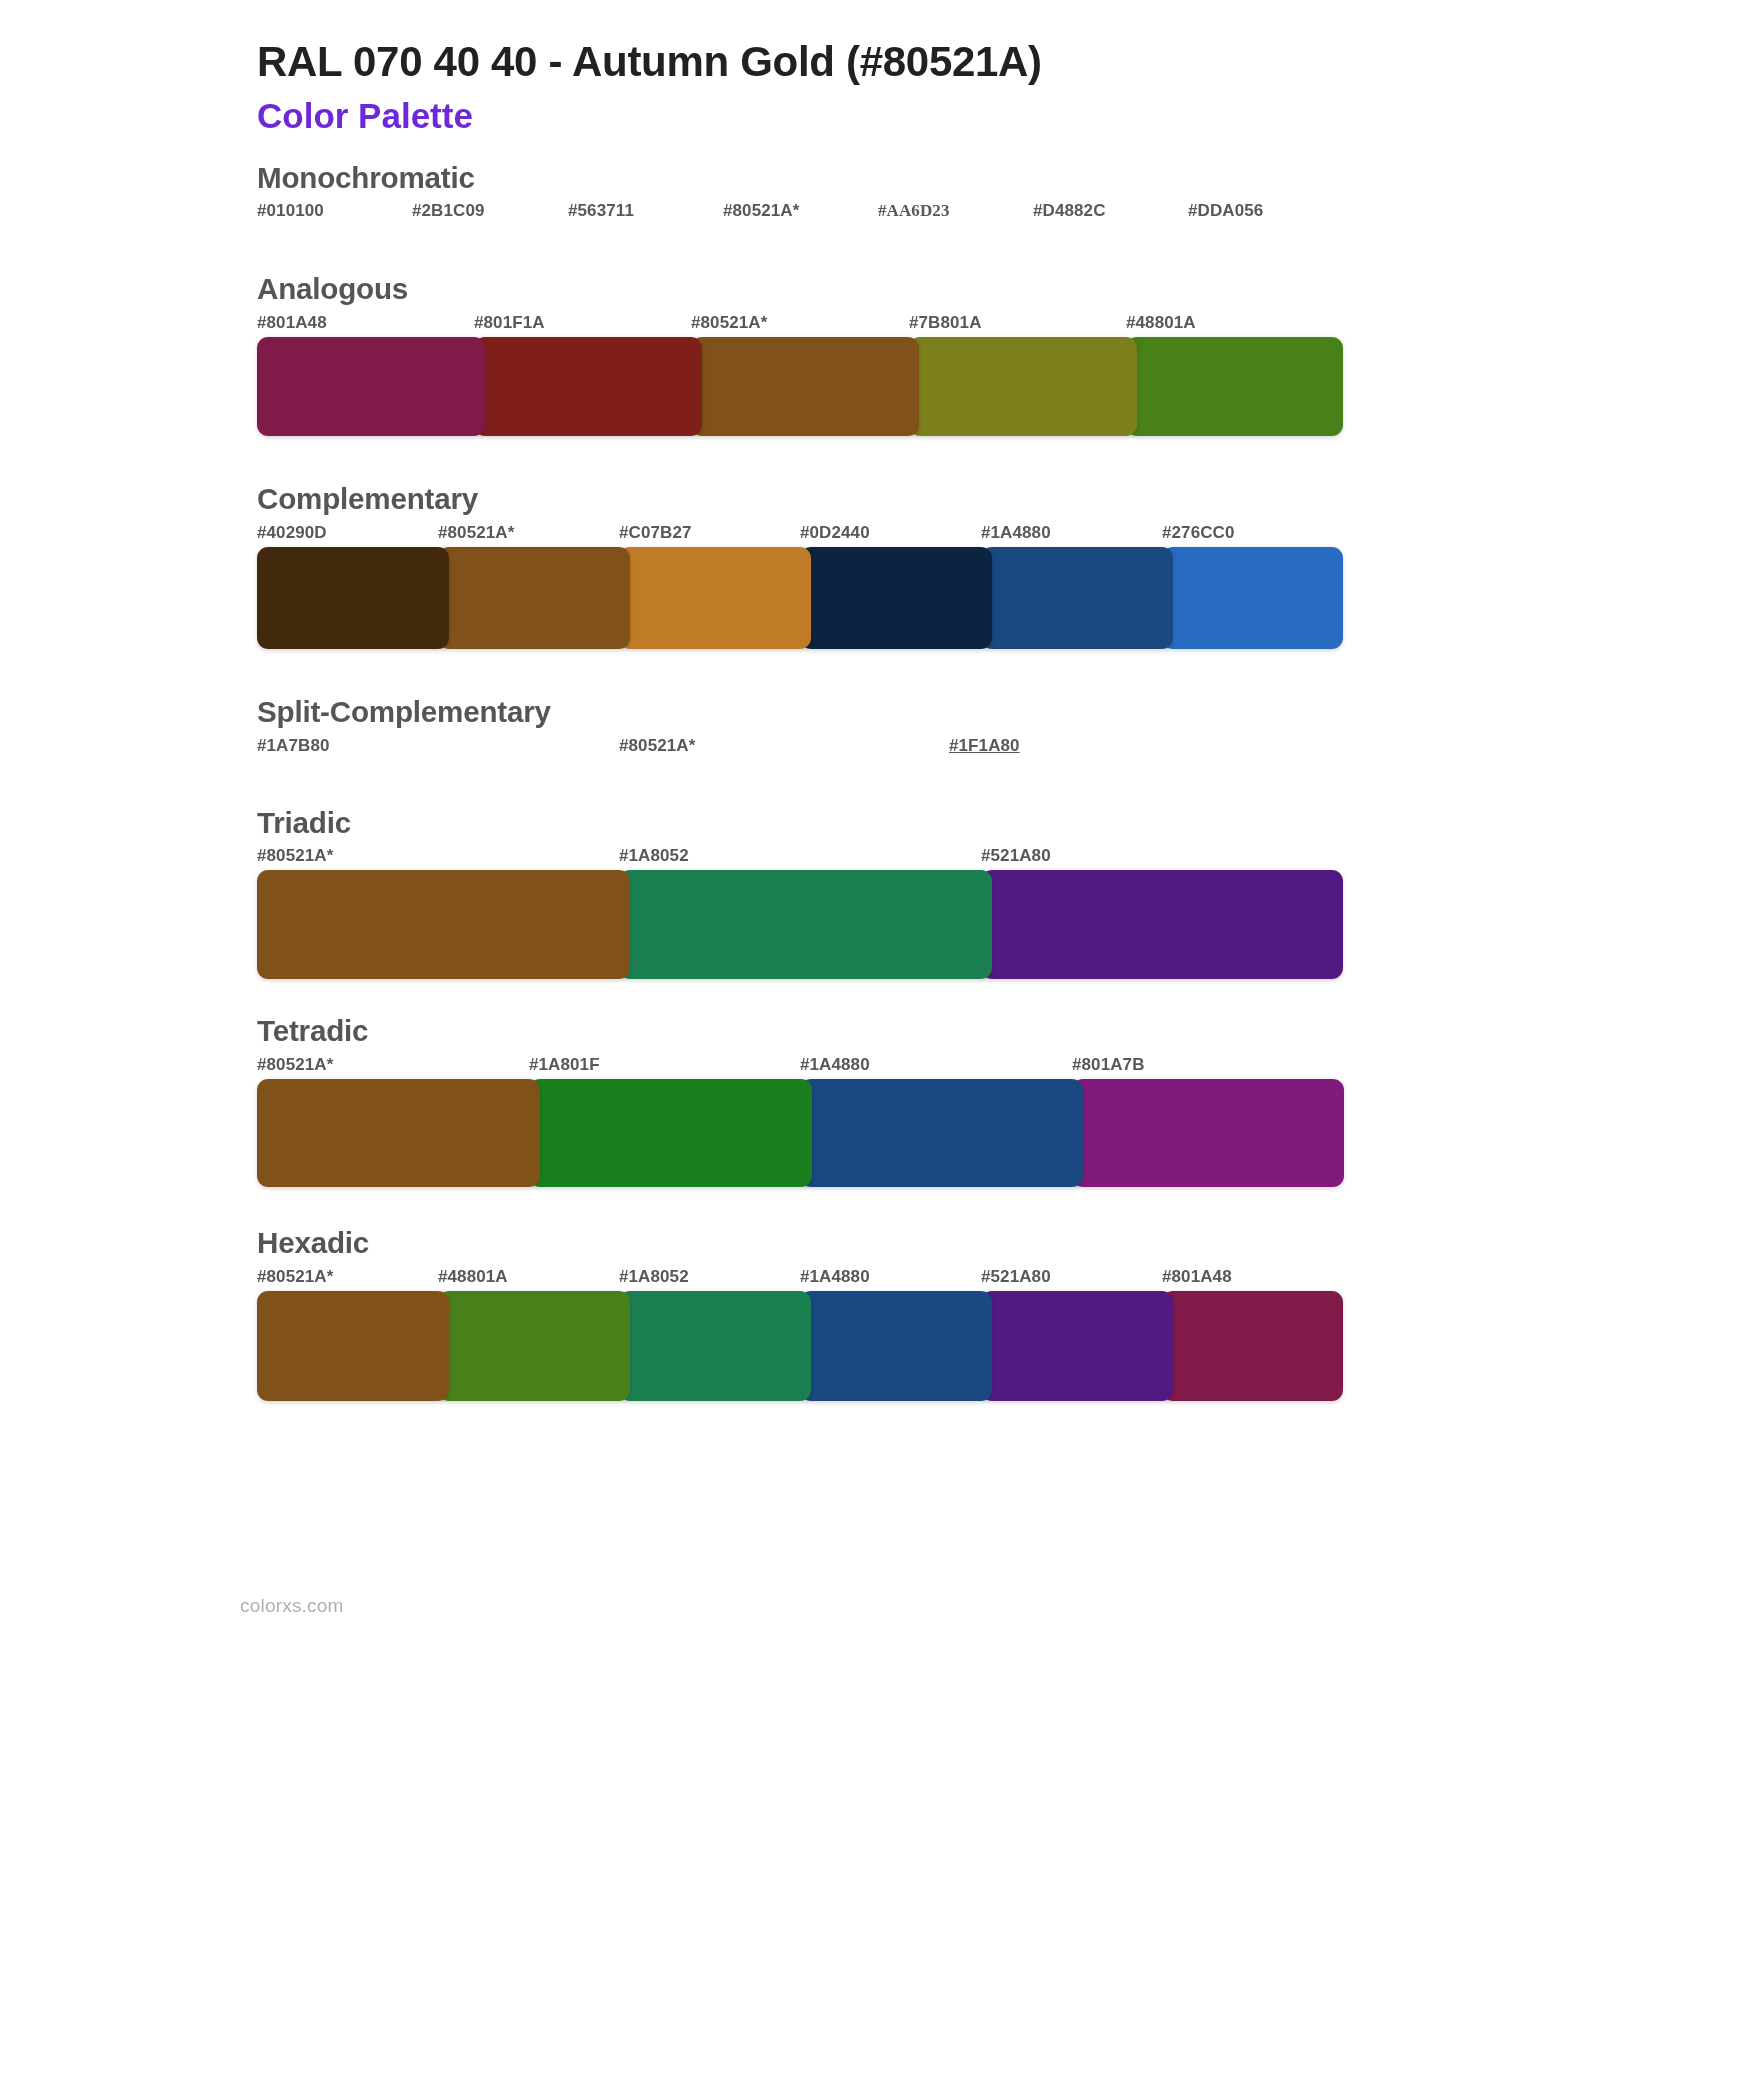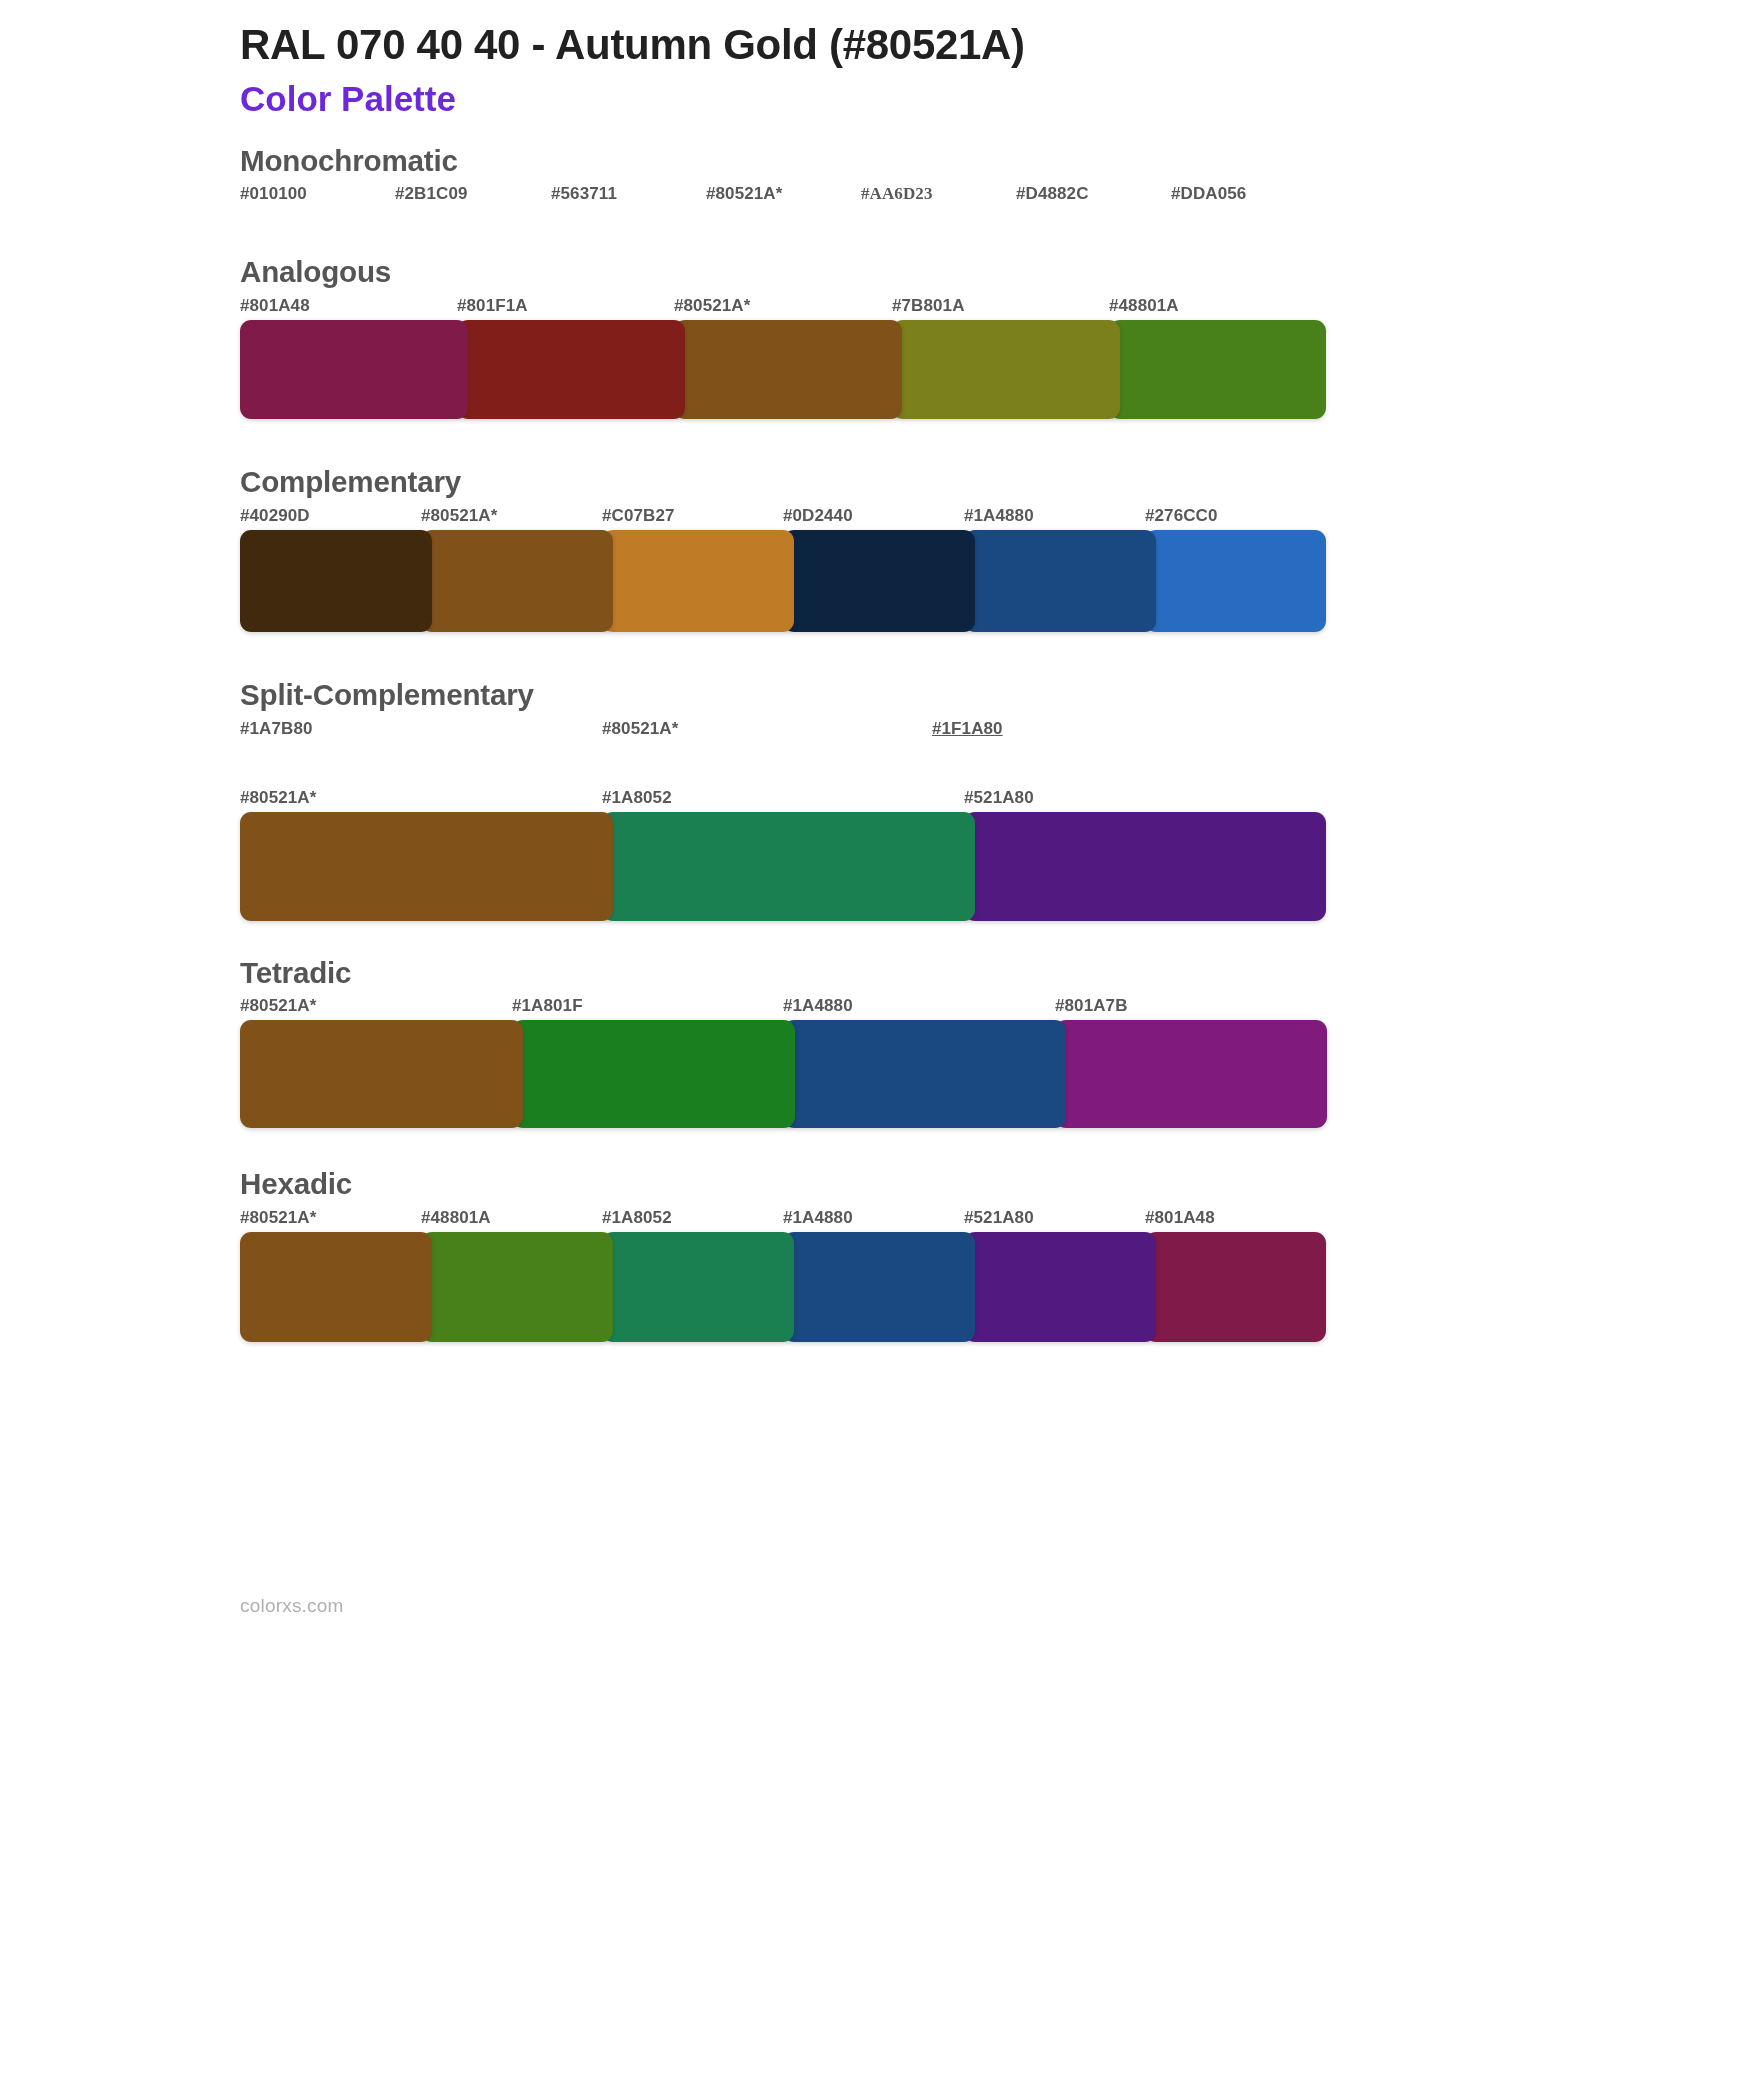--- a/index.html
+++ b/index.html
@@ -13,21 +13,21 @@
     width: 1757px;
     height: 2077px;
     font-family: "Liberation Sans", sans-serif;
     position: relative;
     overflow: hidden;
   }
 
   .page {
     width: 1757px;
     height: 1647px;
-    padding: 0;
+    padding: 17px;
     position: relative;
   }
 
   
   .header {
     padding: 21px 0 0 240px;
   }
   .page-title {
     font-size: 42px;
     font-weight: bold;
@@ -205,20 +205,21 @@
             <span class="swatch-label" style="left: 692px; text-decoration: underline;">#1F1A80</span>
           </div>
           <div class="swatches">
             <div class="swatch" title="#1A7B80" style="left: 0px; width: 373px; background: rgb(26, 123, 128); z-index: 3;"></div>
             <div class="swatch" title="#80521A*" style="left: 362px; width: 373px; background: rgb(128, 82, 26); z-index: 2;"></div>
             <div class="swatch" title="#1F1A80" style="left: 724px; width: 362px; background: rgb(31, 26, 128); z-index: 1;"></div>
           </div>
         </div>
       </div>
       <div class="section row-triadic" style="margin-top: 45px;">
+        <div class="section-title">Triadic</div>
         <div class="swatch-row">
           <div class="labels">
             <span class="swatch-label" style="left: 0px;">#80521A*</span>
             <span class="swatch-label" style="left: 362px;">#1A8052</span>
             <span class="swatch-label" style="left: 724px;">#521A80</span>
           </div>
           <div class="swatches">
             <div class="swatch" title="#80521A*" style="left: 0px; width: 373px; background: rgb(128, 82, 26); z-index: 3;"></div>
             <div class="swatch" title="#1A8052" style="left: 362px; width: 373px; background: rgb(26, 128, 82); z-index: 2;"></div>
             <div class="swatch" title="#521A80" style="left: 724px; width: 362px; background: rgb(82, 26, 128); z-index: 1;"></div>

